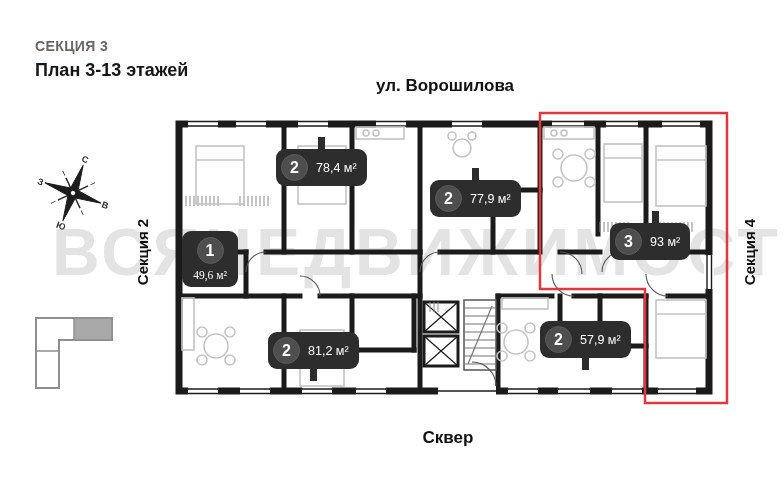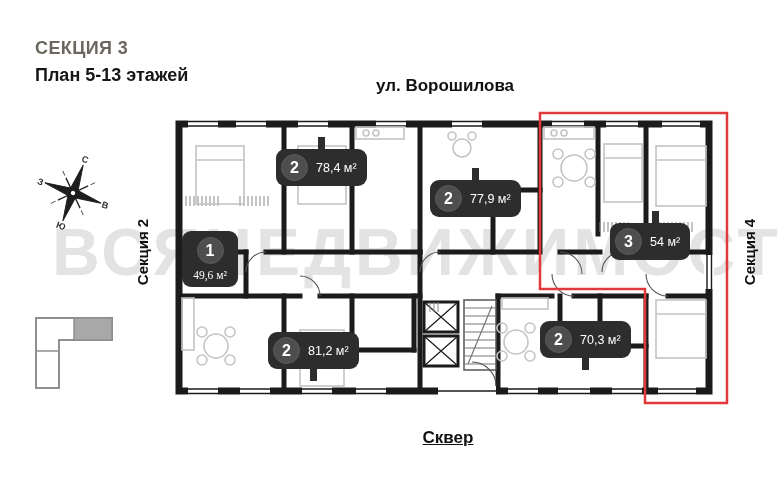--- a/index.html
+++ b/index.html
@@ -3,26 +3,26 @@
 <meta charset="utf-8">
 <style>
   * { margin:0; padding:0; box-sizing:border-box; }
   html,body { width:784px; height:500px; }
   body {
     position:relative; overflow:hidden; background:#ffffff;
     font-family:"Liberation Sans", sans-serif; color:#111;
   }
   
   .title-block { position:absolute; left:35px; top:38px; z-index:4; }
-  .title-block .t1 { font-size:18px; font-weight:bold; color:#6b675f; letter-spacing:.4px; }
+  .title-block .t1 { font-size:14px; font-weight:bold; color:#6b675f; letter-spacing:.4px; }
   .title-block .t2 { font-size:18px; font-weight:bold; color:#161616; margin-top:6px; }
   .street-top { position:absolute; left:330px; top:76px; width:230px; text-align:center;
                 font-size:17px; font-weight:bold; z-index:4; }
   .street-bottom { position:absolute; left:378px; top:428px; width:140px; text-align:center;
-                   font-size:17px; font-weight:bold; z-index:4;text-decoration:underline; }
+                   font-size:17px; font-weight:bold; z-index:4; }
   .side-label { position:absolute; width:80px; height:18px; text-align:center;
                 font-size:15px; font-weight:bold; transform:rotate(-90deg); z-index:4; }
   .side-left  { left:103px; top:243px; }
   .side-right { left:710px; top:243px; }
   
   .watermark { position:absolute; left:52px; top:214px; width:700px; z-index:1;
                font-size:66px; font-weight:bold; letter-spacing:4px; color:#e3e3e3;
                white-space:nowrap; }
   
   .plan-svg, .overlay-svg { position:absolute; left:0; top:0; z-index:2; }
@@ -245,43 +245,43 @@
 </svg>
 
 <svg class="keyplan-svg" width="85" height="80" viewBox="0 0 85 80">
   <path d="M3,6 H79 V28 H26 V76 H3 Z" fill="#ffffff" stroke="#8f8f8f" stroke-width="2"></path>
   <rect x="41" y="6" width="38" height="22" fill="#a8a8a8" stroke="#8f8f8f" stroke-width="1.5"></rect>
   <path d="M3,39 H26" stroke="#8f8f8f" stroke-width="1.5"></path>
 </svg>
 
 <div class="title-block">
   <div class="t1">СЕКЦИЯ 3</div>
-  <div class="t2">План 5-13 этажей</div>
+  <div class="t2">План 3-13 этажей</div>
 </div>
 <div class="street-top">ул. Ворошилова</div>
 <div class="street-bottom">Сквер</div>
 <div class="side-label side-left">Секция 2</div>
 <div class="side-label side-right">Секция 4</div>
 
 <div class="badge b0 stem-t">
   <span class="num">2</span>
   <span class="area">78,4 м²</span>
 </div>
 <div class="badge b1 stem-t">
   <span class="num">2</span>
   <span class="area">77,9 м²</span>
 </div>
 <div class="badge vertical">
   <span class="num">1</span>
   <span class="area">49,6 м²</span>
 </div>
 <div class="badge b3 stem-t">
   <span class="num">3</span>
-  <span class="area">54 м²</span>
+  <span class="area">93 м²</span>
 </div>
 <div class="badge b4 stem-b">
   <span class="num">2</span>
   <span class="area">81,2 м²</span>
 </div>
 <div class="badge b5 stem-b">
   <span class="num">2</span>
-  <span class="area">70,3 м²</span>
+  <span class="area">57,9 м²</span>
 </div>
 
 </body></html>

